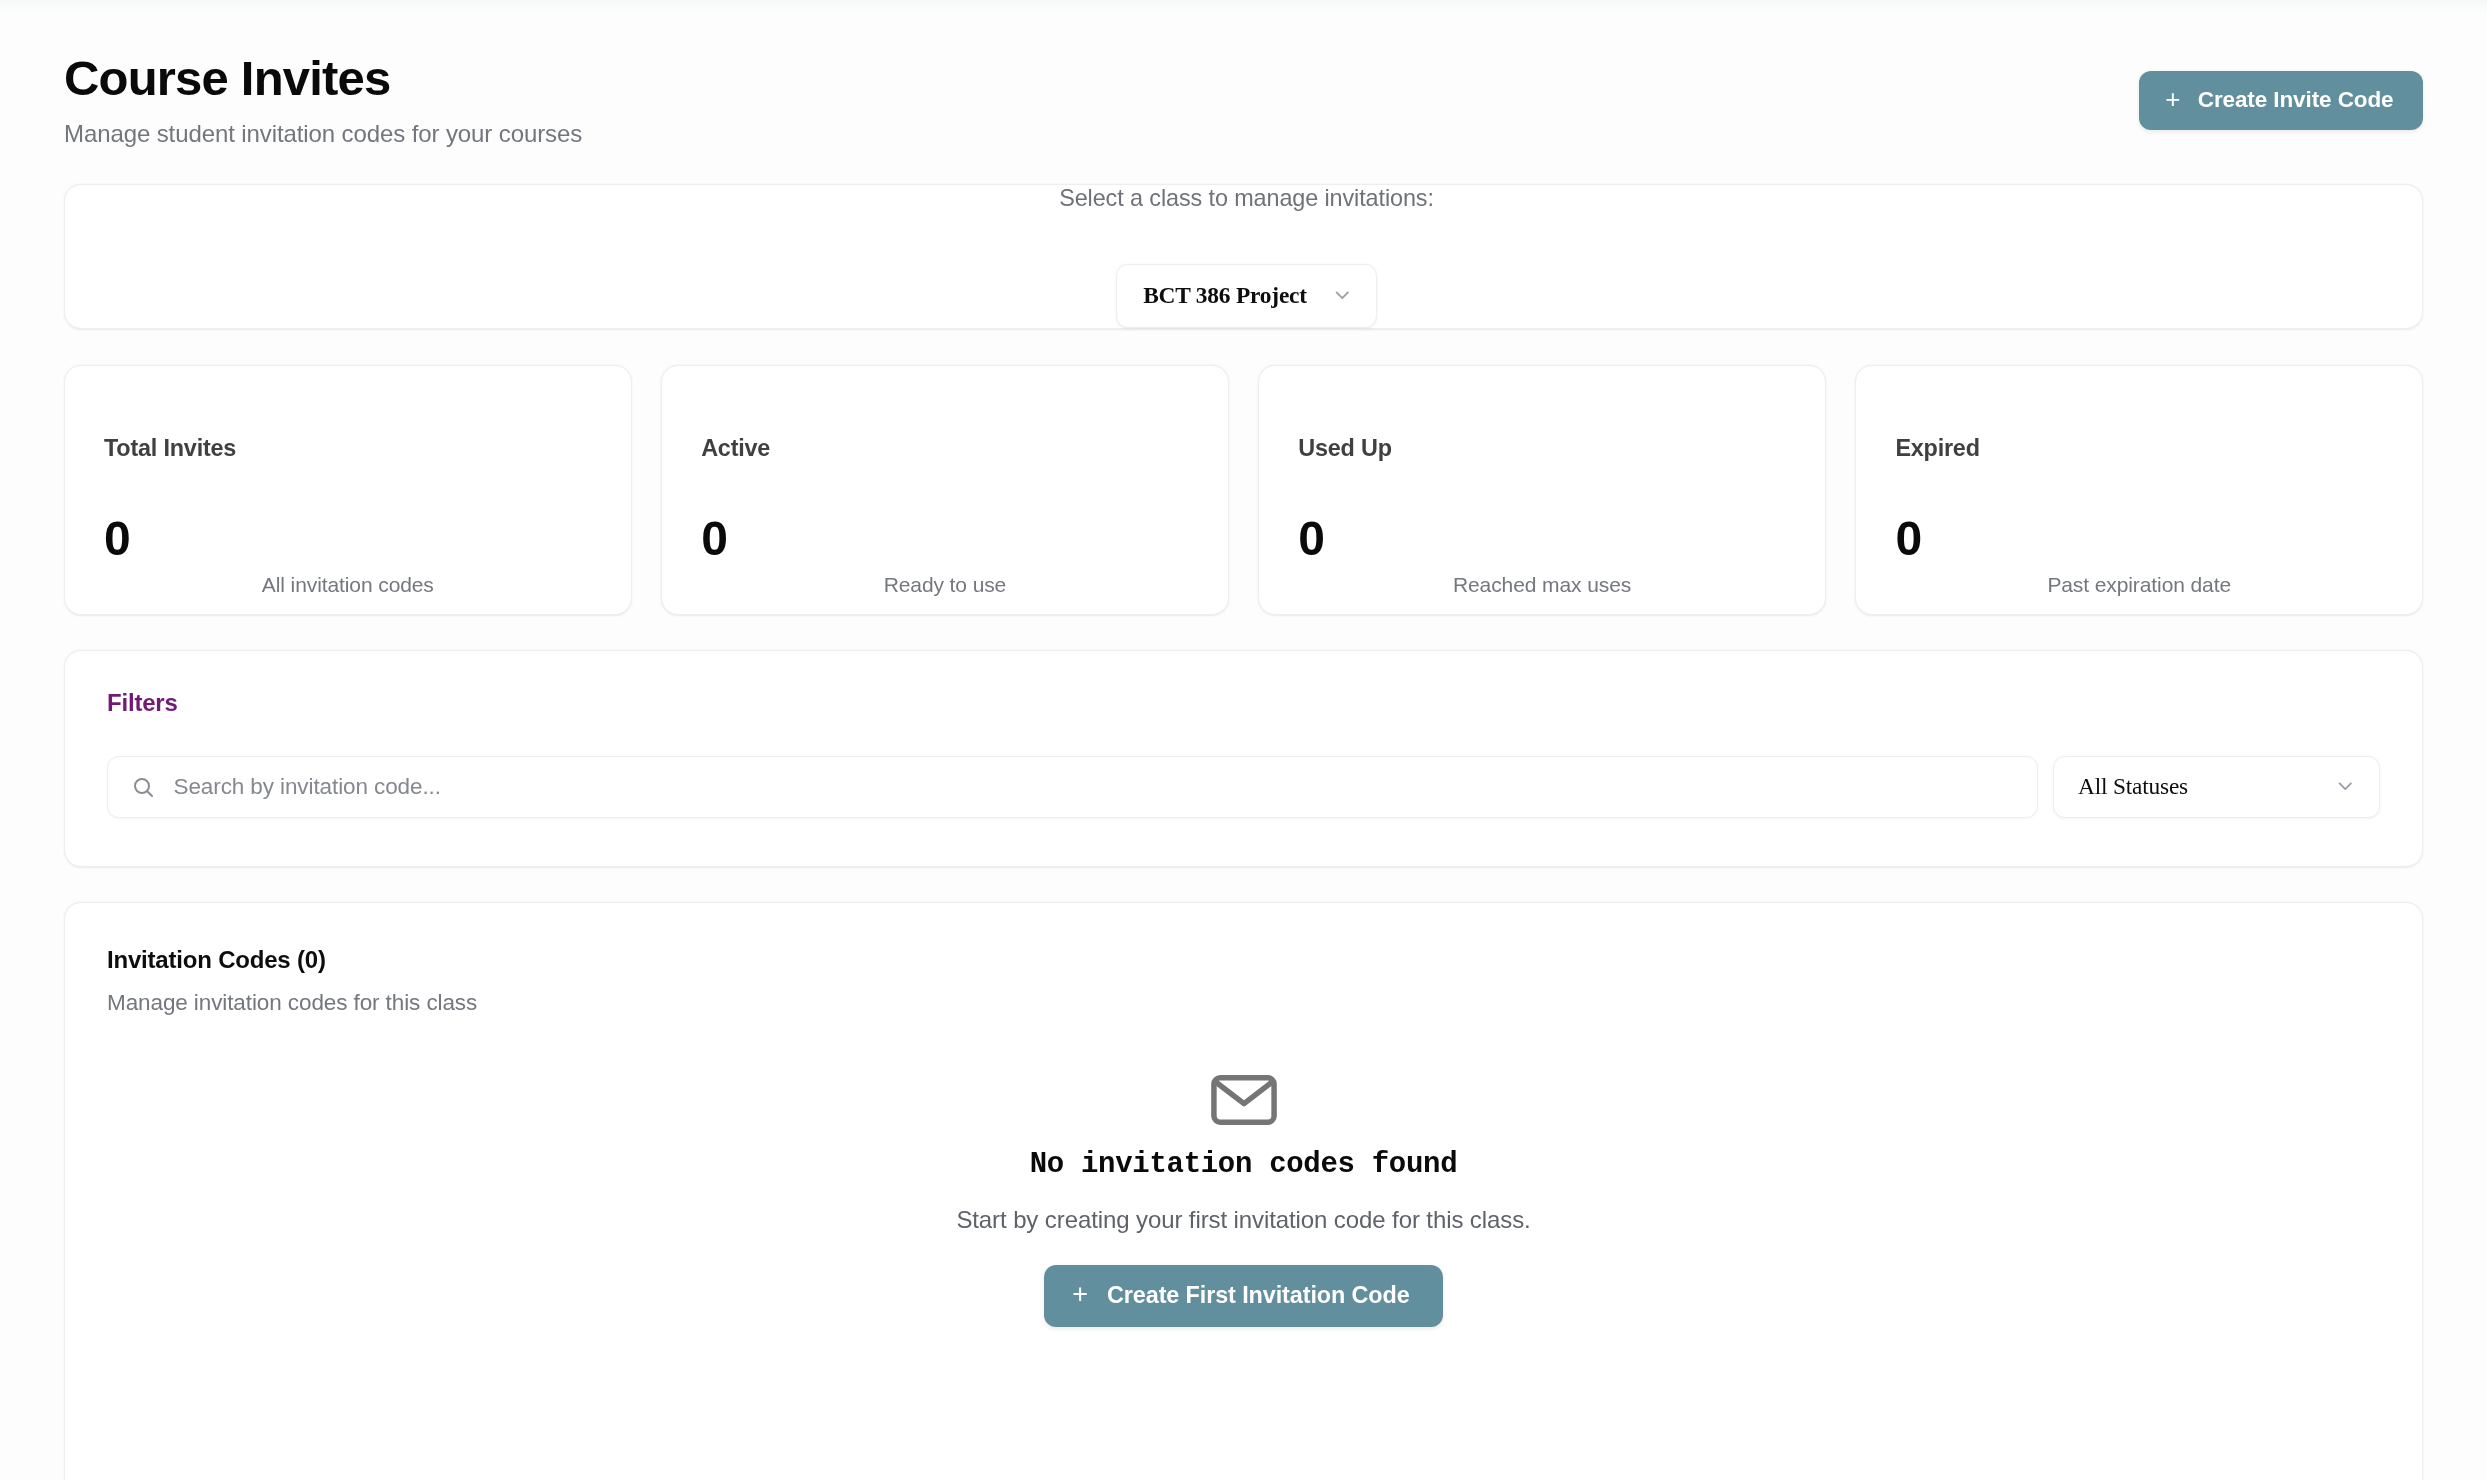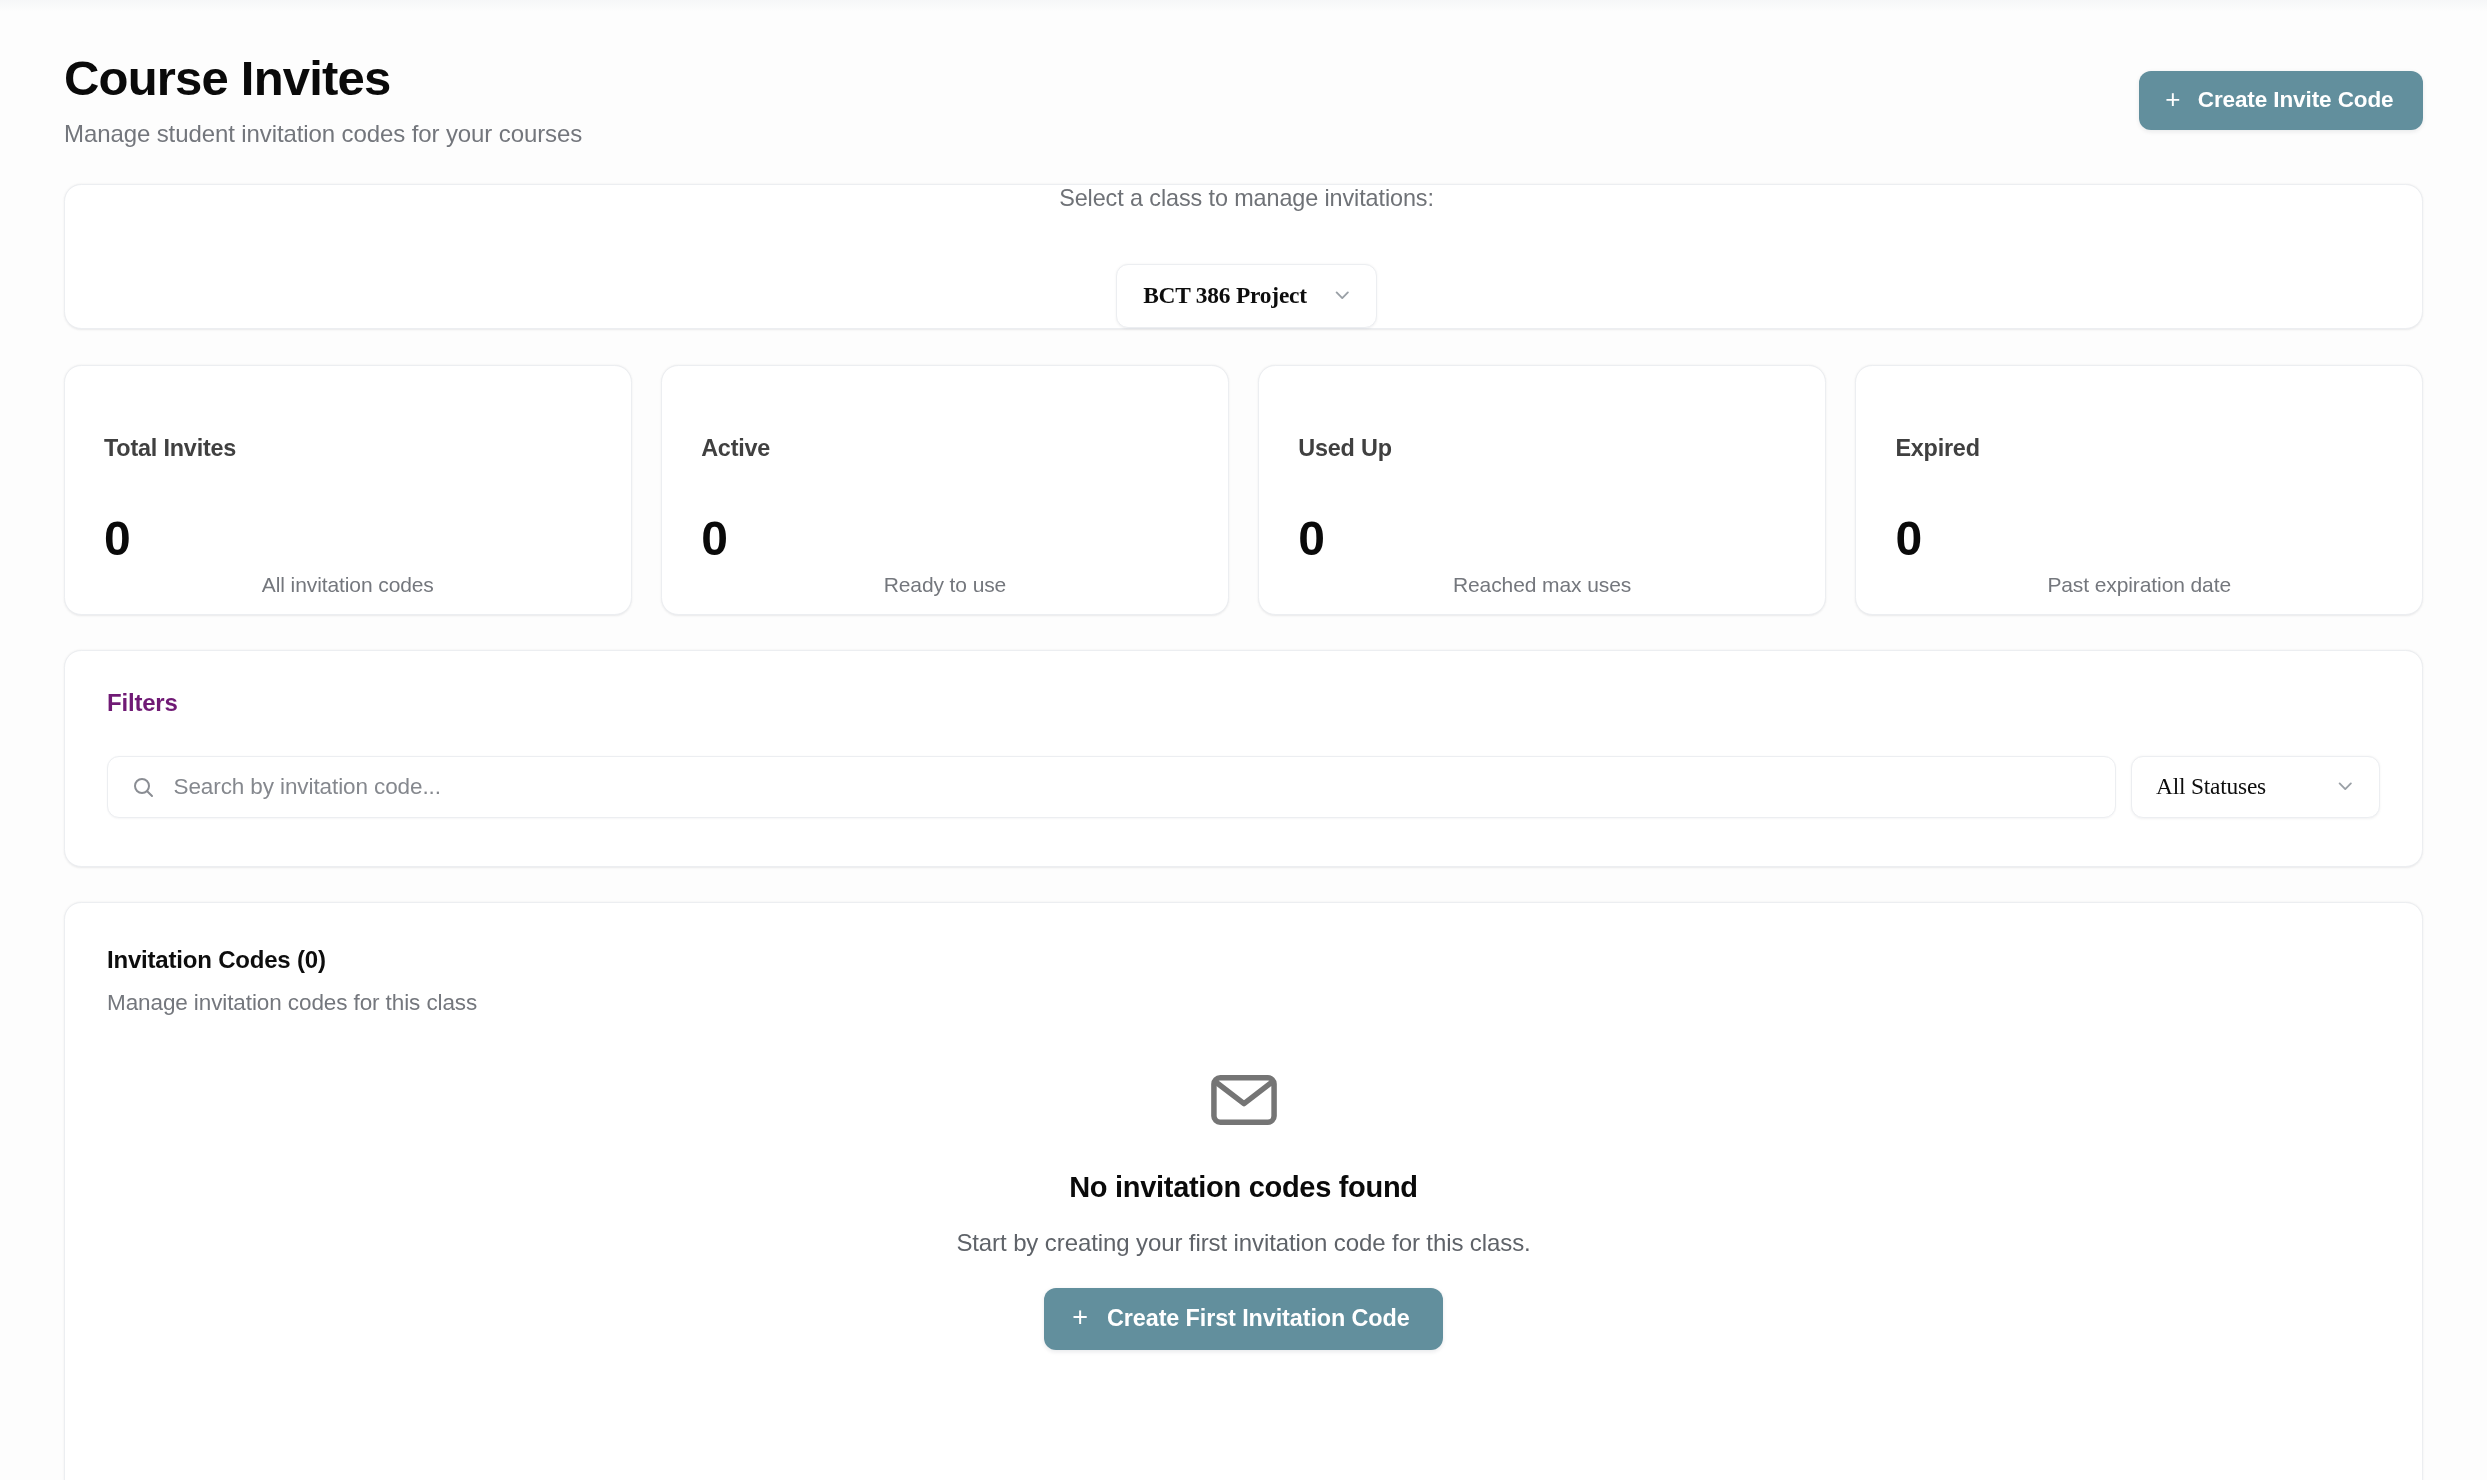--- a/index.html
+++ b/index.html
@@ -206,21 +206,21 @@
     font-family: "Liberation Sans", sans-serif;
     font-size: 22.5px;
     color: #111;
     letter-spacing: -0.1px;
     padding-left: 19px;
   }
   .search-input::placeholder { color: #85888e; }
 
   .status-select {
     flex: 0 0 auto;
-    width: 249px;
+    width: 327px;
     height: 62px;
     padding: 0 22.5px 0 24px;
     min-width: 0;
   }
 
   
   .codes-card {
     margin-top: 35px;
     height: 680px;
     padding: 43px 42px 0 42px;
@@ -240,25 +240,26 @@
   }
 
   .empty-state {
     margin-top: 57px;
     display: flex;
     flex-direction: column;
     align-items: center;
   }
   .envelope-icon { width: 68px; height: 54px; }
   .empty-title {
-    margin-top: 44px;
+    margin-top: 21px;
     font-size: 29px;
     font-weight: 700;
     color: #0a0a0a;
     letter-spacing: -0.3px;
+    font-family: Liberation Mono, monospace;
   }
   .empty-desc {
     margin-top: 25px;
     font-size: 24px;
     color: #5f6369;
     letter-spacing: -0.1px;
   }
   .btn-empty {
     margin-top: 31px;
     display: inline-flex;

